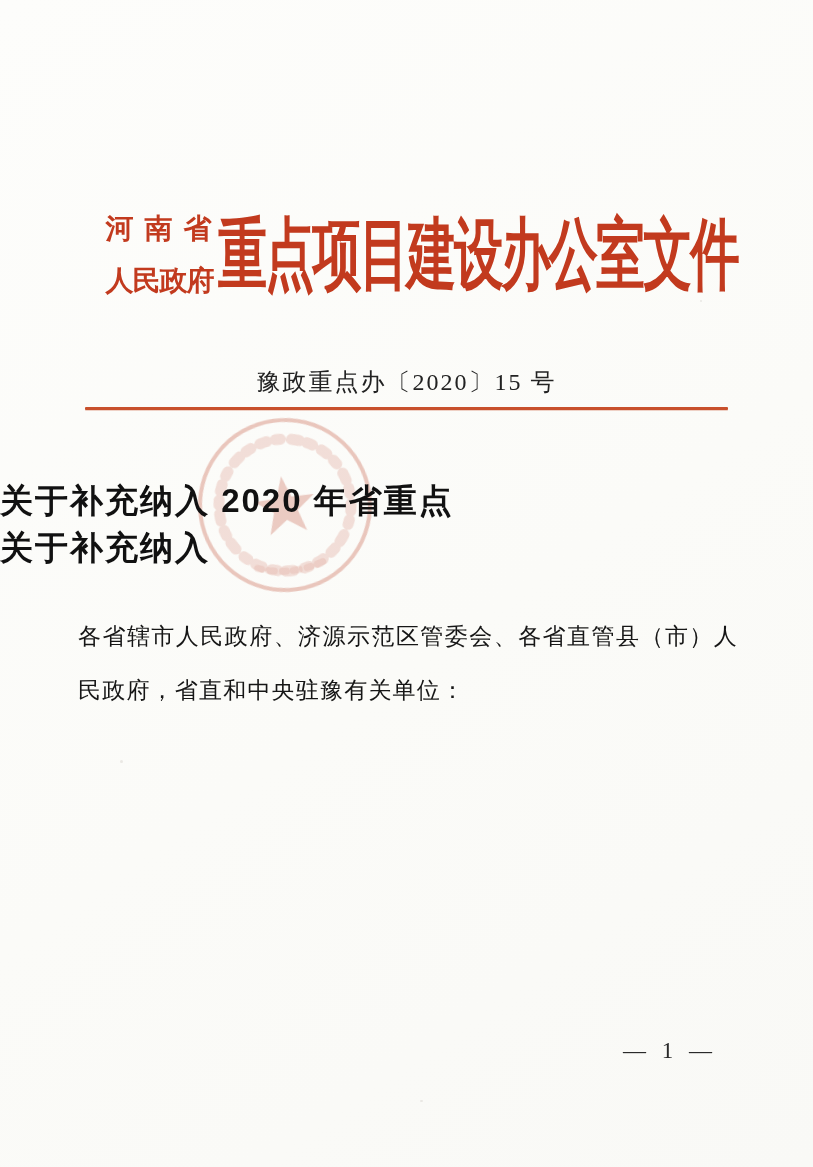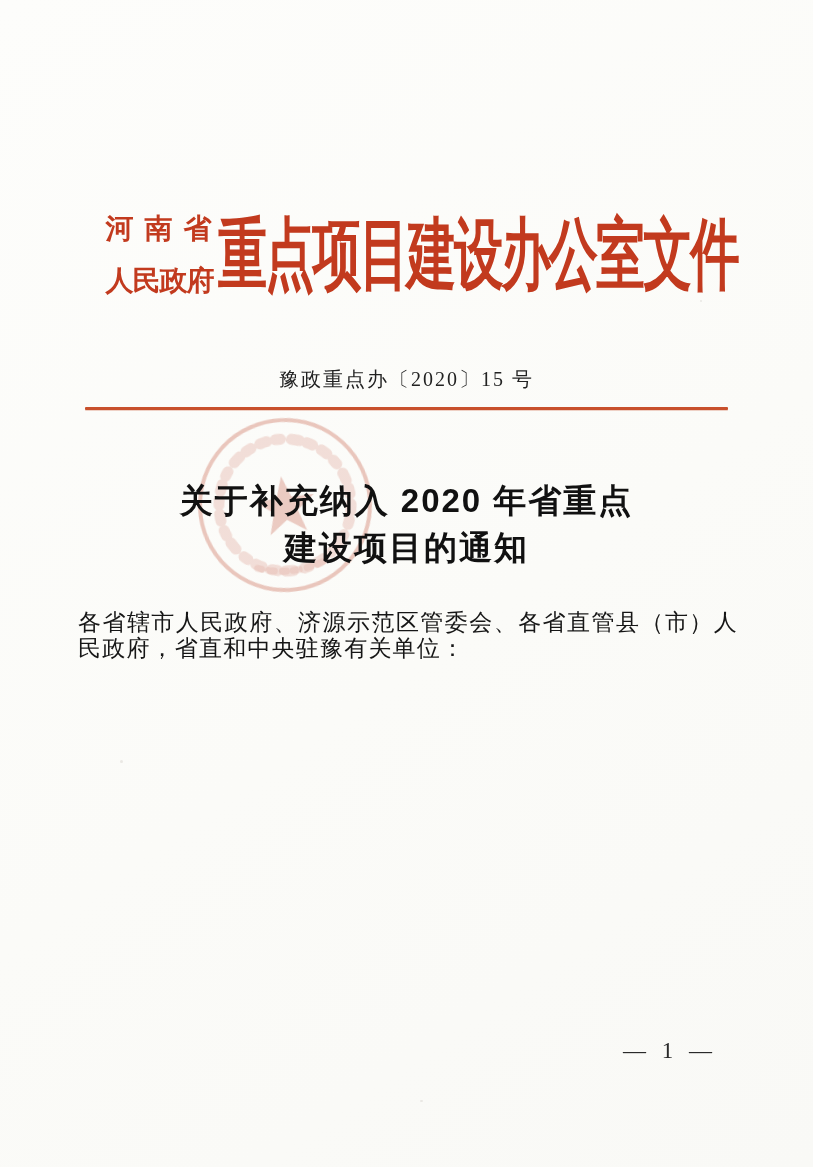--- a/index.html
+++ b/index.html
@@ -38,21 +38,21 @@
     display:inline-block;
     transform:scaleX(0.63);transform-origin:left center;
     font-family:"Liberation Serif","DejaVu Serif",serif;
     width:490px;
   }
 
   
   .doc-number{
     position:absolute;top:366px;left:0;right:0;
     text-align:center;
-    font-size:20px;letter-spacing:2px;
+    font-size:24px;letter-spacing:2px;
     color:#222;
   }
 
   
   .red-rule{
     position:absolute;top:407px;left:85px;width:643px;height:3px;
     background:#c8502c;border-radius:1px;
     box-shadow:0 1px 0 rgba(200,80,44,.25);
   }
 
@@ -60,32 +60,32 @@
   .seal{
     position:absolute;left:194px;top:414px;width:182px;height:182px;
     opacity:.55;filter:blur(.4px);
     transform:rotate(-8deg);
     pointer-events:none;
   }
 
   
   .doc-title{
     position:absolute;top:477px;left:0;right:0;
-    text-align:center;
+    text-align:left;
     font-family:"Liberation Sans","DejaVu Sans",sans-serif;
     font-weight:900;
     font-size:33px;line-height:47px;
     letter-spacing:2px;
     color:#111;
   }
 
   
   .body-text{
     position:absolute;top:610px;left:78px;width:660px;
-    font-size:23px;line-height:26px;
+    font-size:23px;line-height:54px;
     letter-spacing:1.2px;
     text-align:justify;
     color:#161616;
   }
   .body-text p{margin:0;}
   .body-text p.indent{text-indent:2em;}
 
   
   .page-number{
     position:absolute;top:1038px;right:96px;
@@ -122,21 +122,21 @@
 
     <circle cx="91" cy="91" r="66" fill="none" stroke="#bf4a32" stroke-width="11" opacity="0.3" stroke-dasharray="7 9 5 11 8 8 6 10" stroke-linecap="round" transform="rotate(200 91 91)"></circle>
     <circle cx="91" cy="91" r="66" fill="none" stroke="#bf4a32" stroke-width="0" opacity="0"></circle>
     <path fill="#bf4a32" opacity="0.5" d="M91 62 L98.5 83.5 L121 84 L103 97.5 L109.5 119 L91 106 L72.5 119 L79 97.5 L61 84 L83.5 83.5 Z"></path>
 
     <path d="M55 150 q36 14 72 0" fill="none" stroke="#bf4a32" stroke-width="7" opacity="0.25" stroke-dasharray="4 7 6 8" stroke-linecap="round"></path>
   </svg>
 
   <div class="doc-title">
     <div>关于补充纳入 2020 年省重点</div>
-    <div>建设项目的通知</div>
+    <div>关于补充纳入</div>
   </div>
 
   <div class="body-text">
     <p>各省辖市人民政府、济源示范区管委会、各省直管县（市）人民政府，省直和中央驻豫有关单位：</p>
   </div>
 
   <div class="page-number">— 1 —</div>
 
   <div class="speck" style="left:120px;top:760px;width:3px;height:3px;"></div>
   <div class="speck" style="left:700px;top:300px;width:2px;height:2px;"></div>

